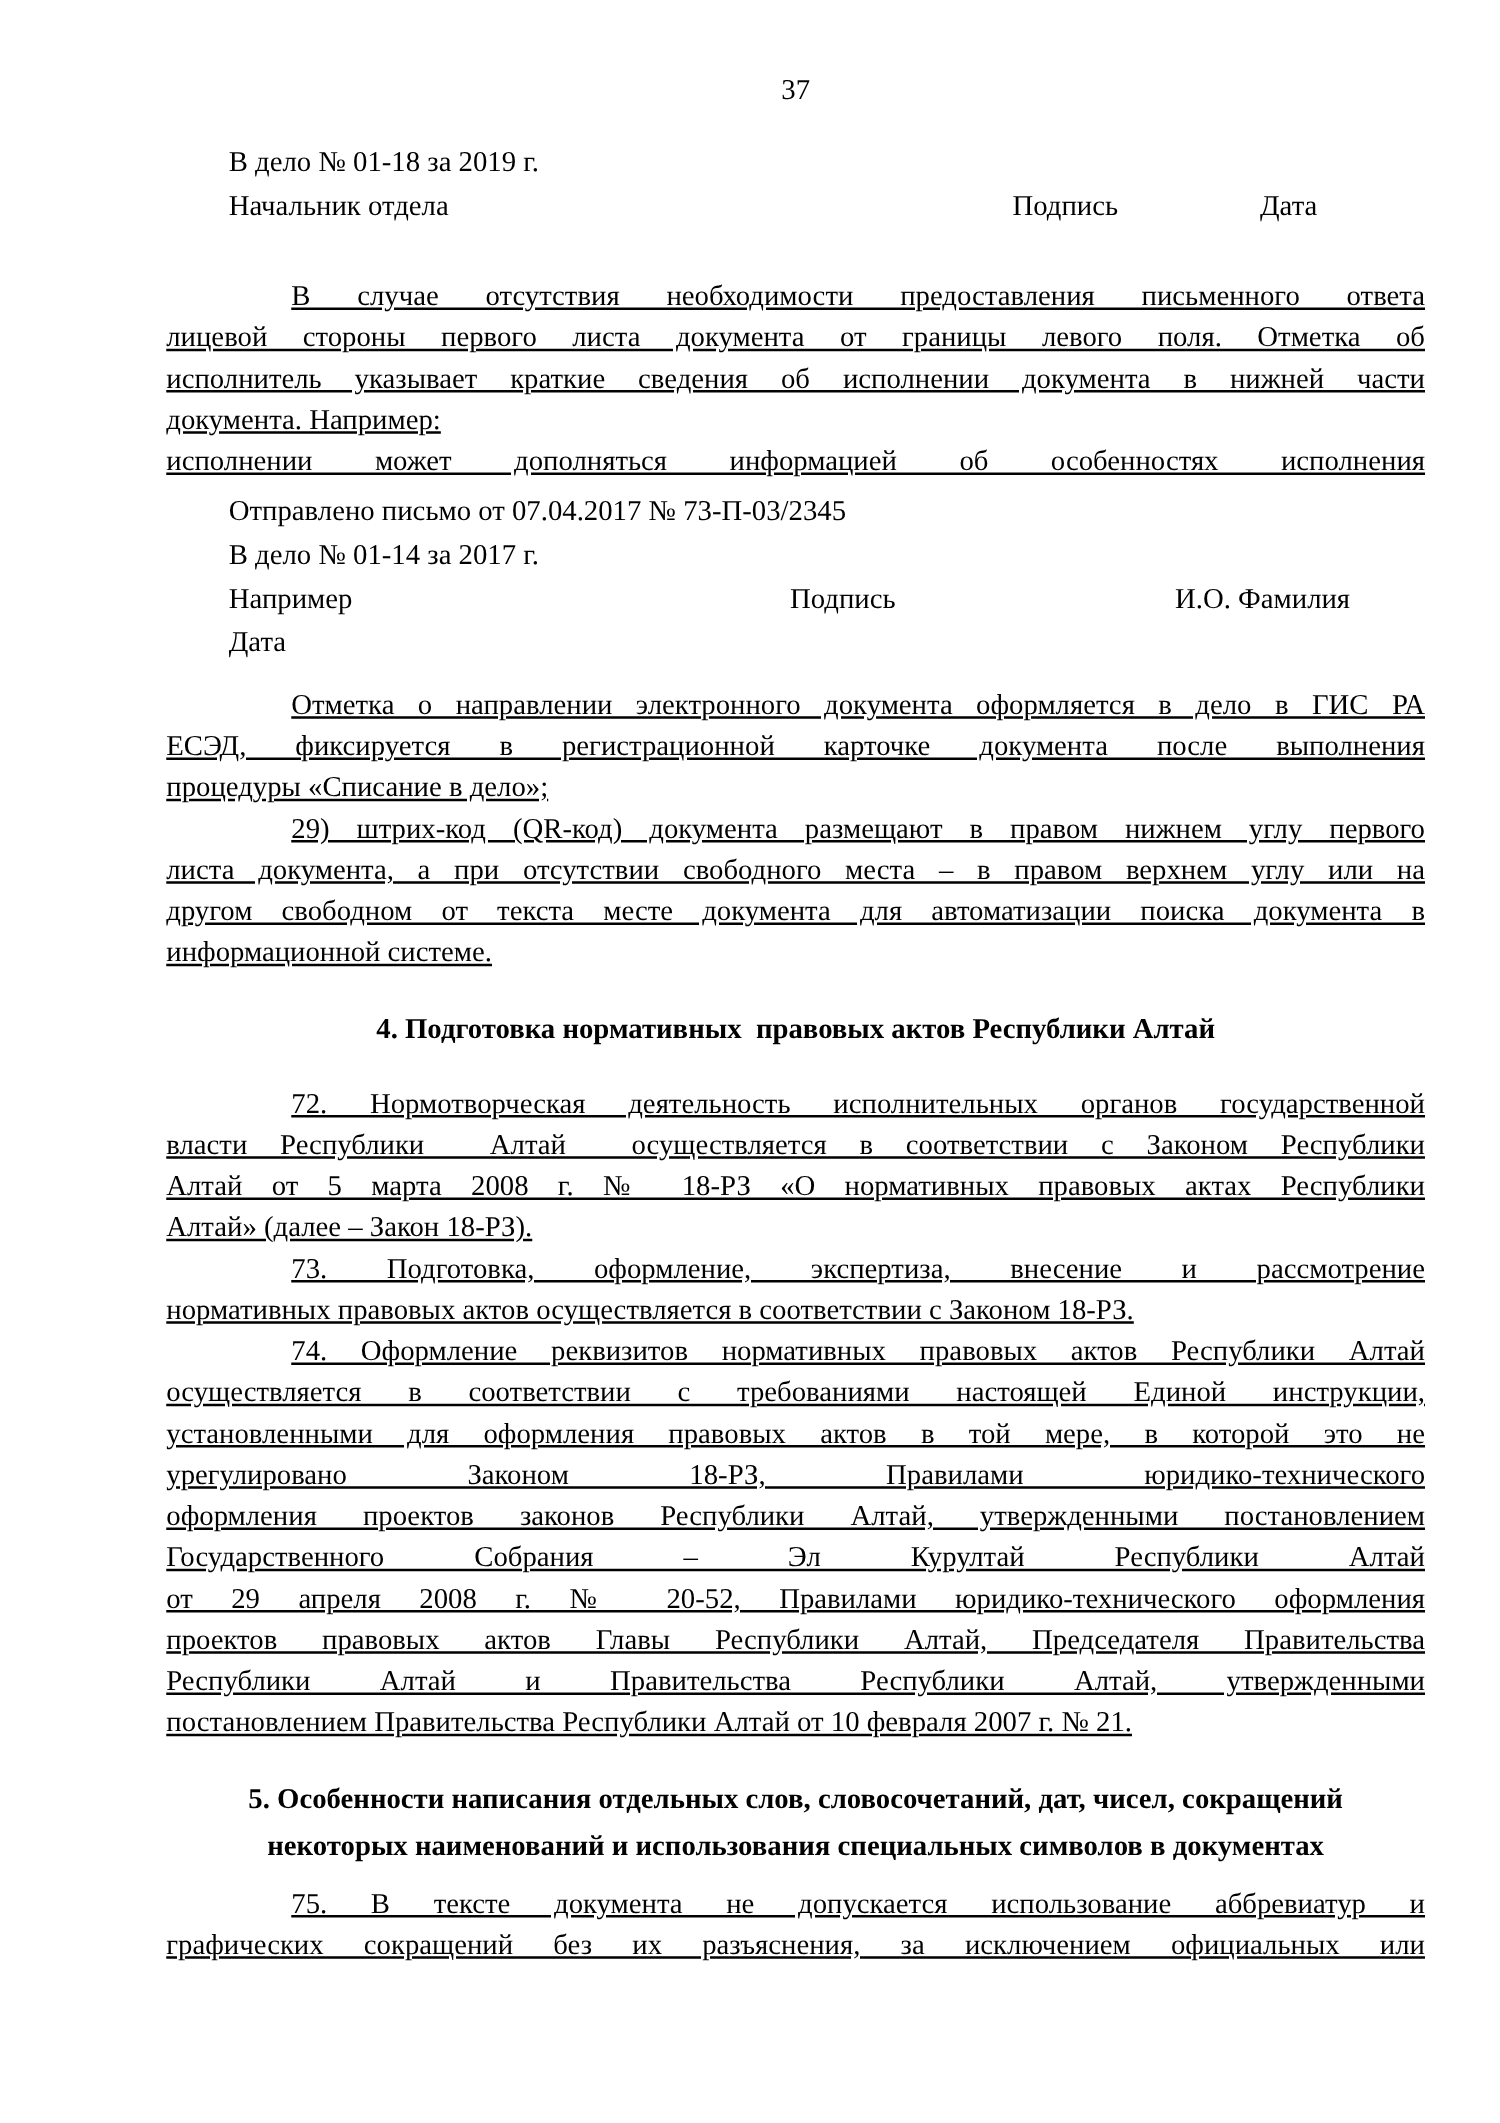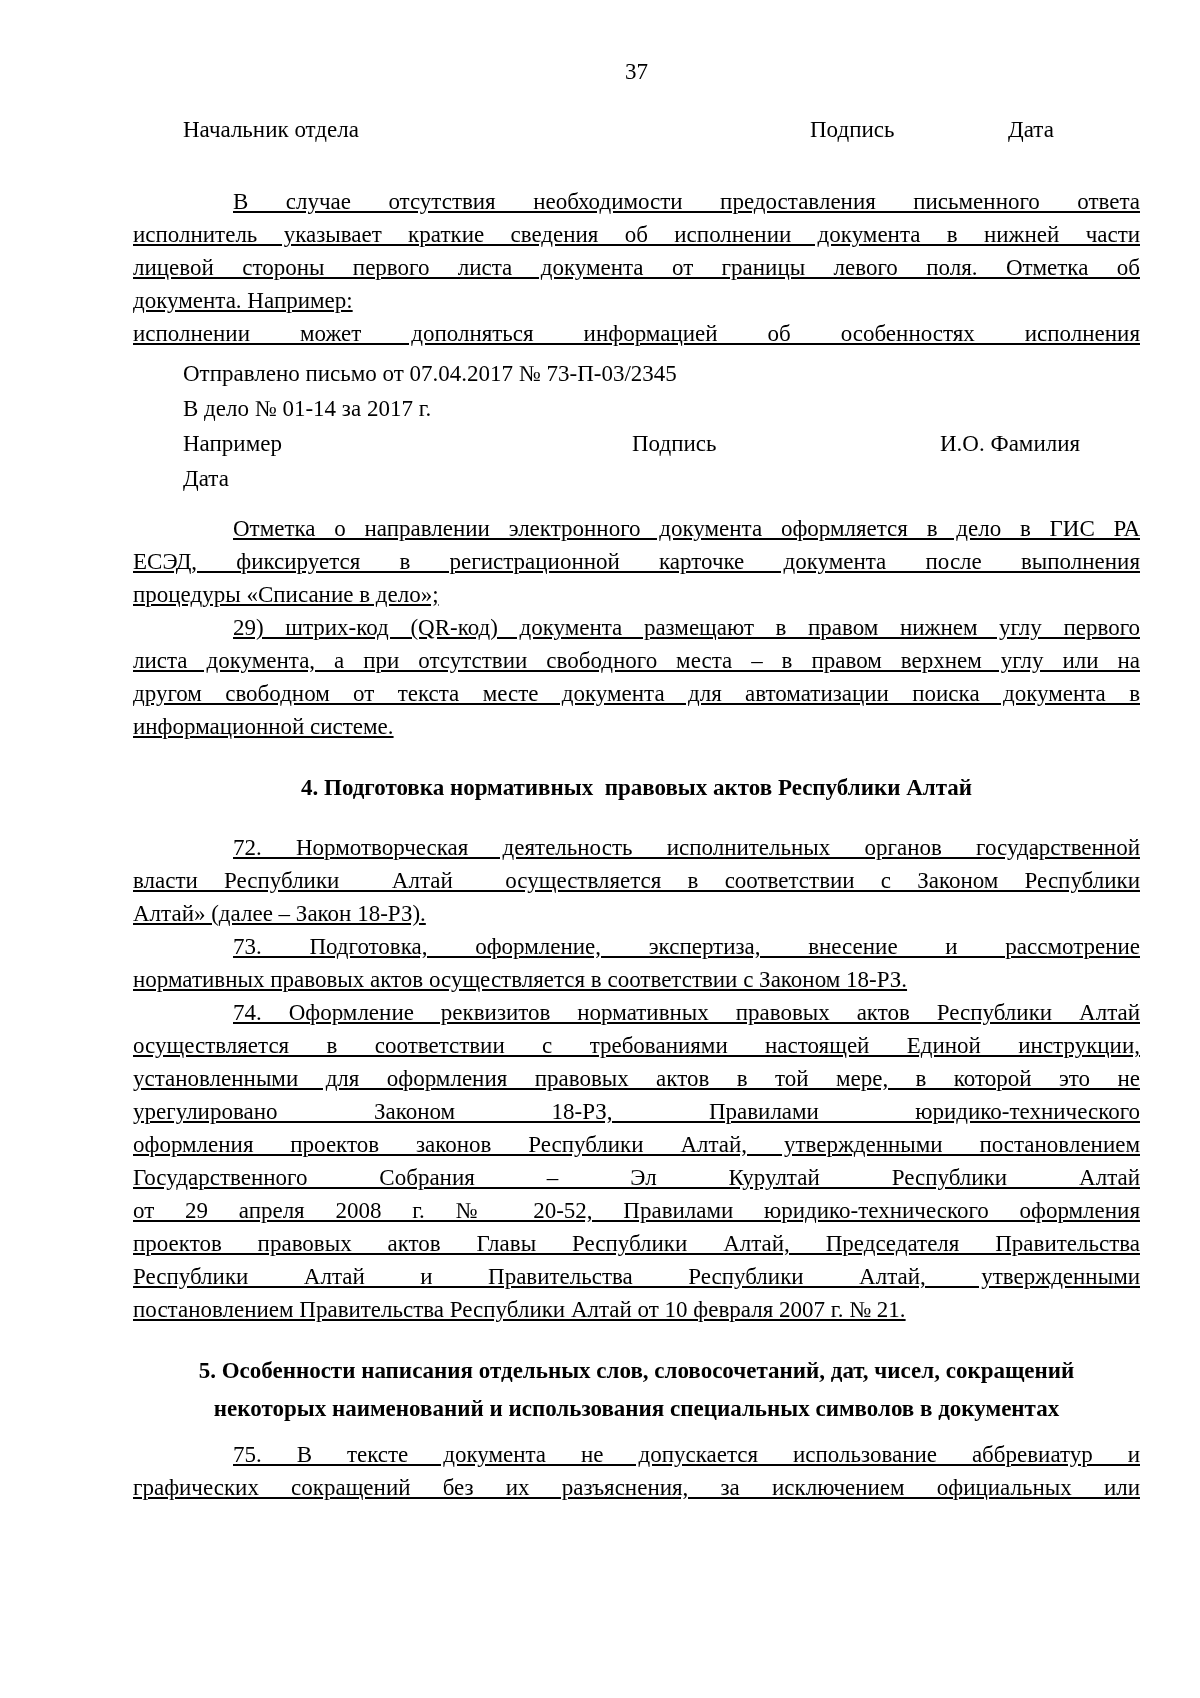--- a/index.html
+++ b/index.html
@@ -53,31 +53,32 @@
   .spacer.sm   { height: 14px; }
   .spacer.lg   { height: 36px; }
 </style>
 </head>
 <body>
 
 <div class="page">
   <div class="page-number">37</div>
   <div id="doc-body">
       <div class="example">
+        <div class="exline">В дело № 01-18 за 2019 г.</div>
         <div class="exrow" style="grid-template-columns: 627px 198px 1fr;">
           <span>Начальник отдела</span>
           <span>Подпись</span>
           <span>Дата</span>
         </div>
       </div>
       <div class="spacer lg"></div>
       <div class="para">
         <div class="jline indent">В случае отсутствия необходимости предоставления письменного ответа</div>
+        <div class="jline">лицевой стороны первого листа документа от границы левого поля. Отметка об</div>
         <div class="jline">исполнитель указывает краткие сведения об исполнении документа в нижней части</div>
-        <div class="jline">лицевой стороны первого листа документа от границы левого поля. Отметка об</div>
         <div class="jline last">документа. Например:</div>
         <div class="jline">исполнении может дополняться информацией об особенностях исполнения</div>
       </div>
       <div class="spacer xs"></div>
       <div class="example">
         <div class="exline">Отправлено письмо от 07.04.2017 № 73-П-03/2345</div>
         <div class="exline">В дело № 01-14 за 2017 г.</div>
         <div class="exrow" style="grid-template-columns: 449px 308px 1fr;">
           <span>Например</span>
           <span>Подпись</span>
@@ -96,20 +97,21 @@
         <div class="jline">листа документа, а при отсутствии свободного места – в правом верхнем углу или на</div>
         <div class="jline">другом свободном от текста месте документа для автоматизации поиска документа в</div>
         <div class="jline last">информационной системе.</div>
       </div>
       <div class="heading h4">
         <div class="hline">4. Подготовка нормативных &nbsp;правовых актов Республики Алтай</div>
       </div>
       <div class="para">
         <div class="jline indent">72. Нормотворческая деятельность исполнительных органов государственной</div>
         <div class="jline">власти Республики &nbsp;Алтай &nbsp;осуществляется в соответствии с Законом Республики</div>
+        <div class="jline">Алтай от 5 марта 2008 г. № 18-РЗ «О нормативных правовых актах Республики</div>
         <div class="jline last">Алтай» (далее – Закон 18-РЗ).</div>
       </div>
       <div class="para">
         <div class="jline indent">73. Подготовка, оформление, экспертиза, внесение и рассмотрение</div>
         <div class="jline last">нормативных правовых актов осуществляется в соответствии с Законом 18-РЗ.</div>
       </div>
       <div class="para">
         <div class="jline indent">74. Оформление реквизитов нормативных правовых актов Республики Алтай</div>
         <div class="jline">осуществляется в соответствии с требованиями настоящей Единой инструкции,</div>
         <div class="jline">установленными для оформления правовых актов в той мере, в которой это не</div>

